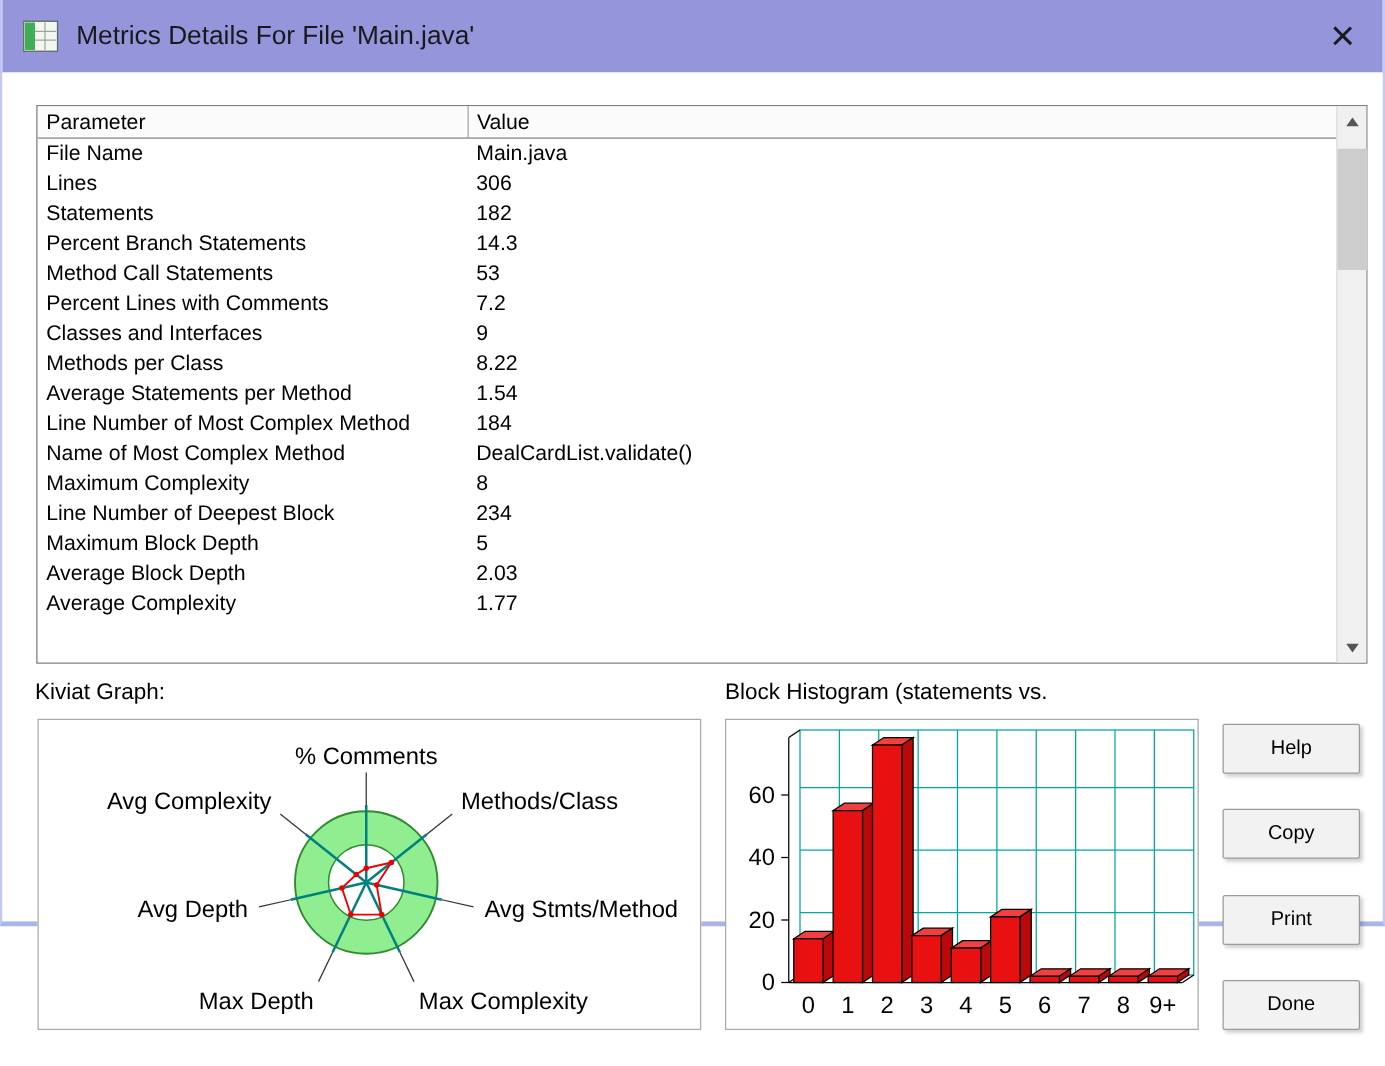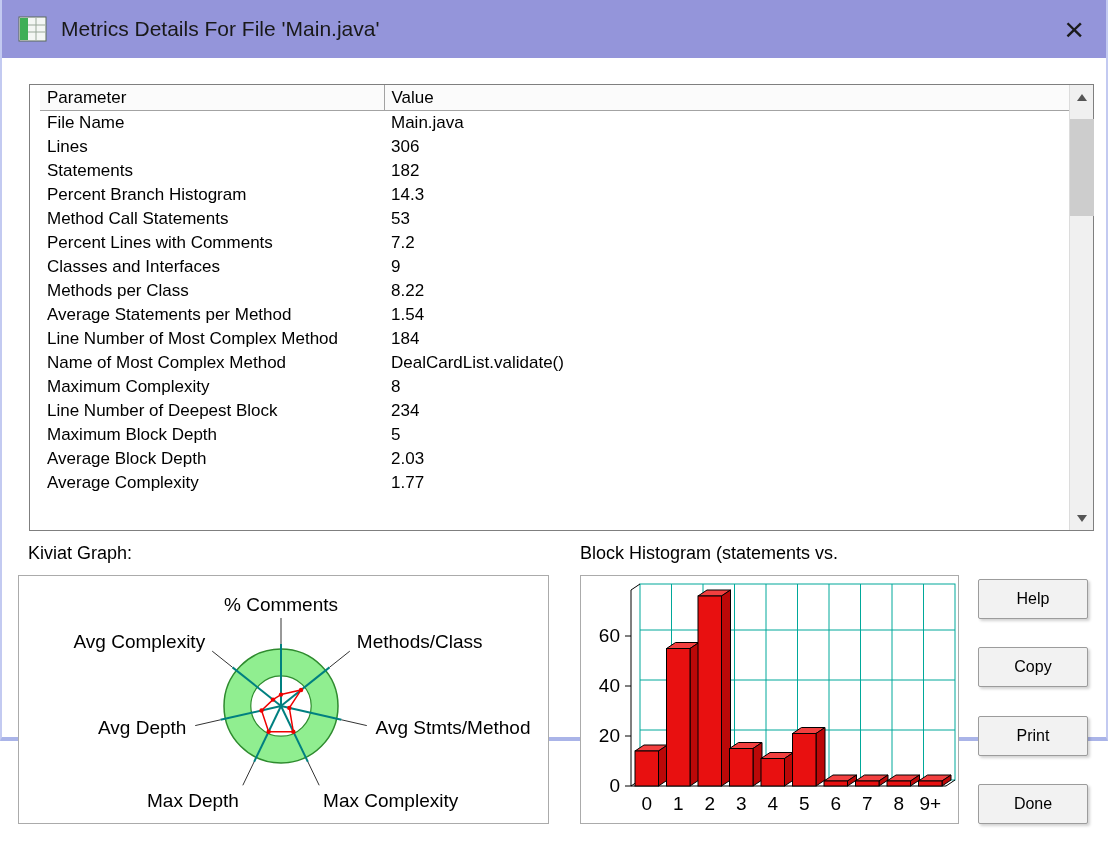--- a/index.html
+++ b/index.html
@@ -10,21 +10,21 @@
             border-bottom:4px solid #aab4e8; background:#fff; }
   .titlebar { height:58px; background:#9495da; display:flex; align-items:center;
               padding:0 16px; flex:0 0 auto; }
   .app-icon { display:block; }
   .title { font-size:21px; color:#191919; margin-left:13px; }
   .close { margin-left:auto; font-size:34px; font-weight:300; color:#1a1a1a;
            line-height:1; cursor:default; padding:0 6px; }
   .body { position:relative; flex:1; background:#fff; }
 
   .table-wrap { position:absolute; left:27px; top:26px; width:1065px; height:447px;
-                border:1px solid #7f7f7f; display:flex; background:#fff;padding-left:10px; }
+                border:1px solid #7f7f7f; display:flex; background:#fff; }
   .table-main { flex:1; overflow:hidden; }
   table { border-collapse:collapse; width:100%; table-layout:fixed; }
   th, td { font-size:17px; font-weight:400; text-align:left; padding:0 0 0 7px;
            height:24px; line-height:24px; white-space:nowrap; overflow:hidden; color:#000; }
   thead th { height:25px; line-height:25px; background:#fbfbfb;
              border-bottom:1px solid #a3a3a3; }
   thead th:first-child { border-right:1px solid #a3a3a3; }
 
   .scrollbar { width:24px; flex:0 0 24px; background:#f0f0f0; border-left:1px solid #dcdcdc;
                display:flex; flex-direction:column; align-items:center; }
@@ -32,21 +32,21 @@
   .tri-up { width:0; height:0; border-left:5px solid transparent; border-right:5px solid transparent;
             border-bottom:7px solid #555; }
   .tri-down { width:0; height:0; border-left:5px solid transparent; border-right:5px solid transparent;
               border-top:7px solid #555; }
   .scroll-track { flex:1; width:24px; position:relative; }
   .scroll-thumb { position:absolute; left:0; top:10px; width:24px; height:97px; background:#cdcdcd; }
 
   .section-label { position:absolute; font-size:18px; color:#000; }
   .kiviat-label { left:26px; top:485px; }
   .hist-label { left:578px; top:485px; }
-  .kiviat-box { position:absolute; left:16px; top:517px; width:531px; height:249px;
+  .kiviat-box { position:absolute; left:28px; top:517px; width:531px; height:249px;
                 border:1px solid #ababab; background:#fff; }
   .hist-box { position:absolute; left:578px; top:517px; width:379px; height:249px;
               border:1px solid #ababab; background:#fff; }
   svg { display:block; }
   svg text { font-family:"Liberation Sans", sans-serif; fill:#000; }
 
   .btn { position:absolute; left:976px; width:110px; height:40px; font-size:16px;
          font-family:"Liberation Sans", sans-serif; color:#000; background:#f2f2f2;
          border:1px solid #9c9c9c; border-radius:2px;
          box-shadow:2px 2px 3px rgba(0,0,0,0.18); cursor:default; }
@@ -90,21 +90,21 @@
               </tr>
               <tr>
                 <td>Lines</td>
                 <td>306</td>
               </tr>
               <tr>
                 <td>Statements</td>
                 <td>182</td>
               </tr>
               <tr>
-                <td>Percent Branch Histogram</td>
+                <td>Percent Branch Statements</td>
                 <td>14.3</td>
               </tr>
               <tr>
                 <td>Method Call Statements</td>
                 <td>53</td>
               </tr>
               <tr>
                 <td>Percent Lines with Comments</td>
                 <td>7.2</td>
               </tr>

